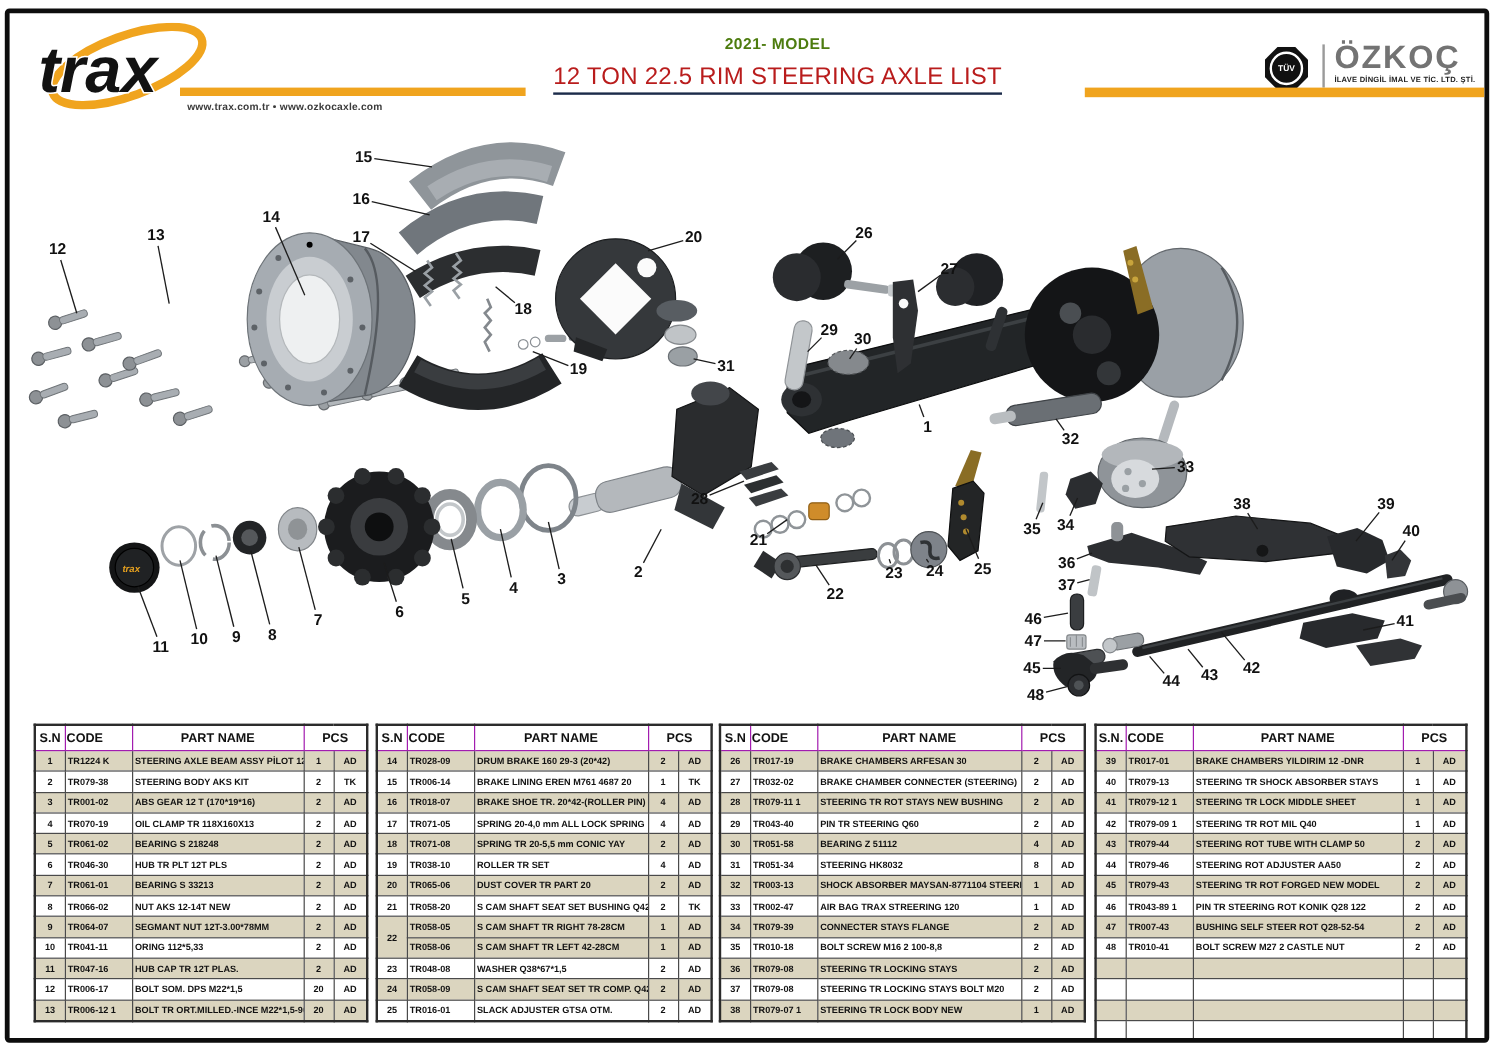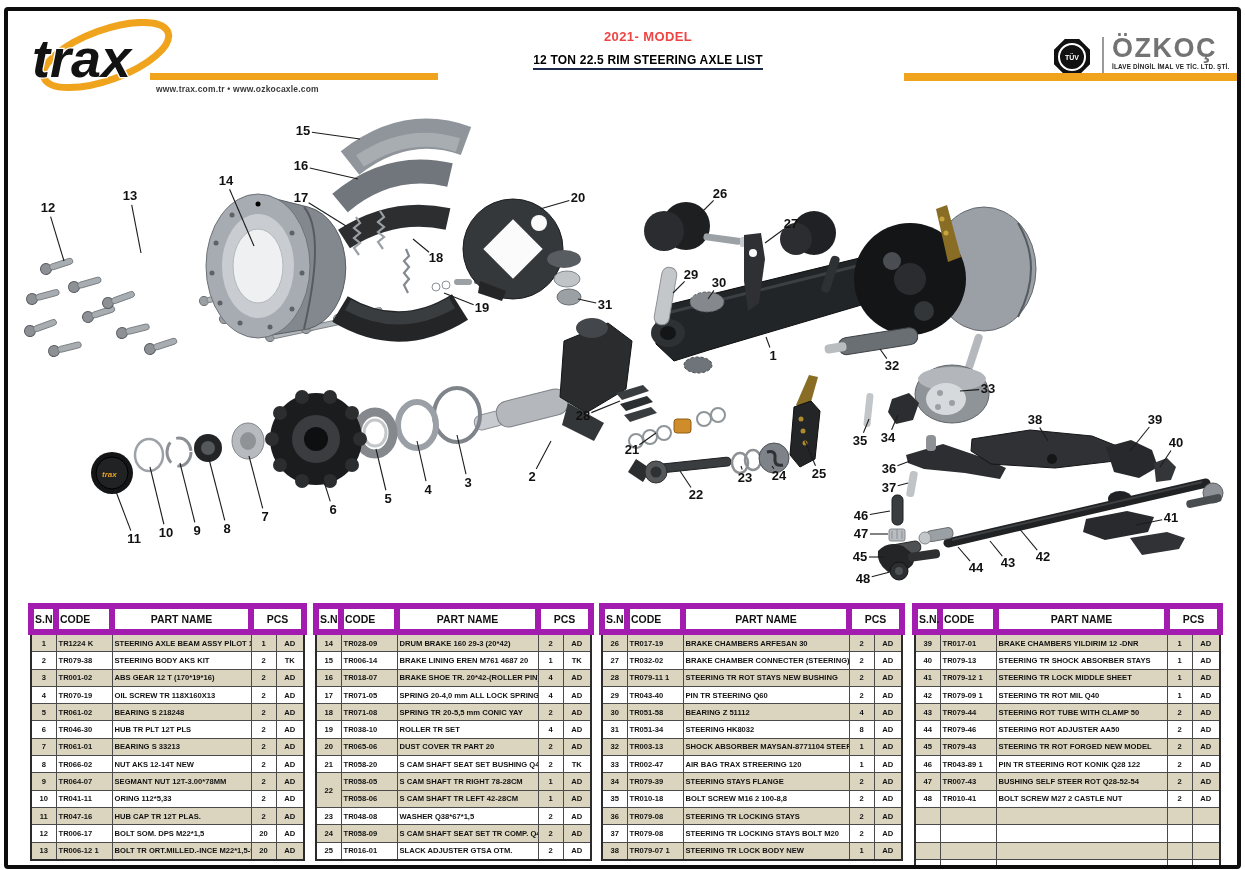--- a/index.html
+++ b/index.html
@@ -3,42 +3,42 @@
 <meta charset="utf-8">
 <style>
   html,body{margin:0;padding:0;background:#fff;font-family:"Liberation Sans",sans-serif;}
   .page{position:relative;width:1229px;height:854px;margin:7px auto;background:#fff;
         border:4px solid #0d0d0d;border-radius:4px;overflow:hidden;}
   
   .logo-wrap{position:absolute;left:18px;top:8px;width:160px;height:82px;}
   .orange-bar-left{position:absolute;left:142px;top:62px;width:288px;height:7px;background:#F0A41E;}
   .urls{position:absolute;left:148px;top:73px;font-size:8.5px;font-weight:bold;color:#3a3a3a;letter-spacing:.2px;}
   .center-head{position:absolute;left:420px;top:18px;width:440px;text-align:center;}
-  .model-line{font-size:13px;font-weight:bold;color:#ef4444;letter-spacing:.4px;}
-  .main-title{display:inline-block;margin-top:9px;font-size:12px;font-weight:bold;color:#000000;
+  .model-line{font-size:13px;font-weight:bold;color:#4d7c0f;letter-spacing:.4px;}
+  .main-title{display:inline-block;margin-top:9px;font-size:20px;font-weight:normal;color:#b91c1c;
               border-bottom:2.5px solid #1c2b4a;padding-bottom:1px;letter-spacing:.2px;}
   .tuv{position:absolute;left:1046px;top:28px;width:36px;height:36px;background:#111;
        clip-path:polygon(30% 0,70% 0,100% 30%,100% 70%,70% 100%,30% 100%,0 70%,0 30%);
        display:flex;align-items:center;justify-content:center;}
   .tuv-inner{width:24px;height:24px;border-radius:50%;background:#111;border:2.5px solid #fff;
              display:flex;align-items:center;justify-content:center;color:#fff;font-size:7px;font-weight:bold;}
   .head-divider{position:absolute;left:1094px;top:26px;width:1.5px;height:36px;background:#9a9a9a;}
   .company{position:absolute;left:1104px;top:24px;width:125px;}
   .company-name{font-size:27px;font-weight:bold;color:#737373;letter-spacing:1.5px;line-height:1;}
   .company-sub{font-size:6.3px;font-weight:bold;color:#222;margin-top:1px;letter-spacing:.2px;}
   .orange-bar-right{position:absolute;left:896px;top:62px;width:333px;height:8px;background:#F0A41E;}
   
   .diagram{position:absolute;left:0;top:92px;width:1229px;height:498px;}
   .diagram svg{width:100%;height:100%;}
   .callout{font-size:13px;font-weight:bold;fill:#111;}
   .leader{stroke:#1c1c1c;stroke-width:1.1px;}
   
   .ptable{position:absolute;border-collapse:collapse;table-layout:fixed;background:#fff;
           border:2px solid #2b2b2b;}
-  .ptable th{border:6px solid #a21caf;background:#fff;font-size:10.5px;font-weight:bold;
+  .ptable th{border:1px solid #a21caf;background:#fff;font-size:10.5px;font-weight:bold;
              height:20px;padding:0 1px;color:#111;}
   .ptable td{border:1px solid #4a4a4a;font-size:7.6px;font-weight:bold;height:16.3px;
              padding:0 2px;color:#111;overflow:hidden;white-space:nowrap;}
   .ptable tr.shade td{background:#dbd5bf;}
   .ptable .c{text-align:center;}
   .ptable .l{text-align:left;}
   #t1{left:20px;top:592px;width:279px;}
   #t2{left:305px;top:592px;width:281px;}
   #t3{left:591px;top:592px;width:306px;}
   #t4{left:904px;top:592px;width:311px;}
@@ -469,21 +469,21 @@
         <tr class="shade">
           <td class="c">3</td>
           <td class="l">TR001-02</td>
           <td class="l">ABS GEAR 12 T (170*19*16)</td>
           <td class="c">2</td>
           <td class="c">AD</td>
         </tr>
         <tr class="">
           <td class="c">4</td>
           <td class="l">TR070-19</td>
-          <td class="l">OIL SCREW TR 118X160X13</td>
+          <td class="l">OIL CLAMP TR 118X160X13</td>
           <td class="c">2</td>
           <td class="c">AD</td>
         </tr>
         <tr class="shade">
           <td class="c">5</td>
           <td class="l">TR061-02</td>
           <td class="l">BEARING  S 218248</td>
           <td class="c">2</td>
           <td class="c">AD</td>
         </tr>
@@ -723,21 +723,21 @@
         <tr class="">
           <td class="c">33</td>
           <td class="l">TR002-47</td>
           <td class="l">AIR BAG  TRAX STREERING 120</td>
           <td class="c">1</td>
           <td class="c">AD</td>
         </tr>
         <tr class="shade">
           <td class="c">34</td>
           <td class="l">TR079-39</td>
-          <td class="l">STEERING  STAYS FLANGE</td>
+          <td class="l">CONNECTER  STAYS FLANGE</td>
           <td class="c">2</td>
           <td class="c">AD</td>
         </tr>
         <tr class="">
           <td class="c">35</td>
           <td class="l">TR010-18</td>
           <td class="l">BOLT SCREW M16 2 100-8,8</td>
           <td class="c">2</td>
           <td class="c">AD</td>
         </tr>

